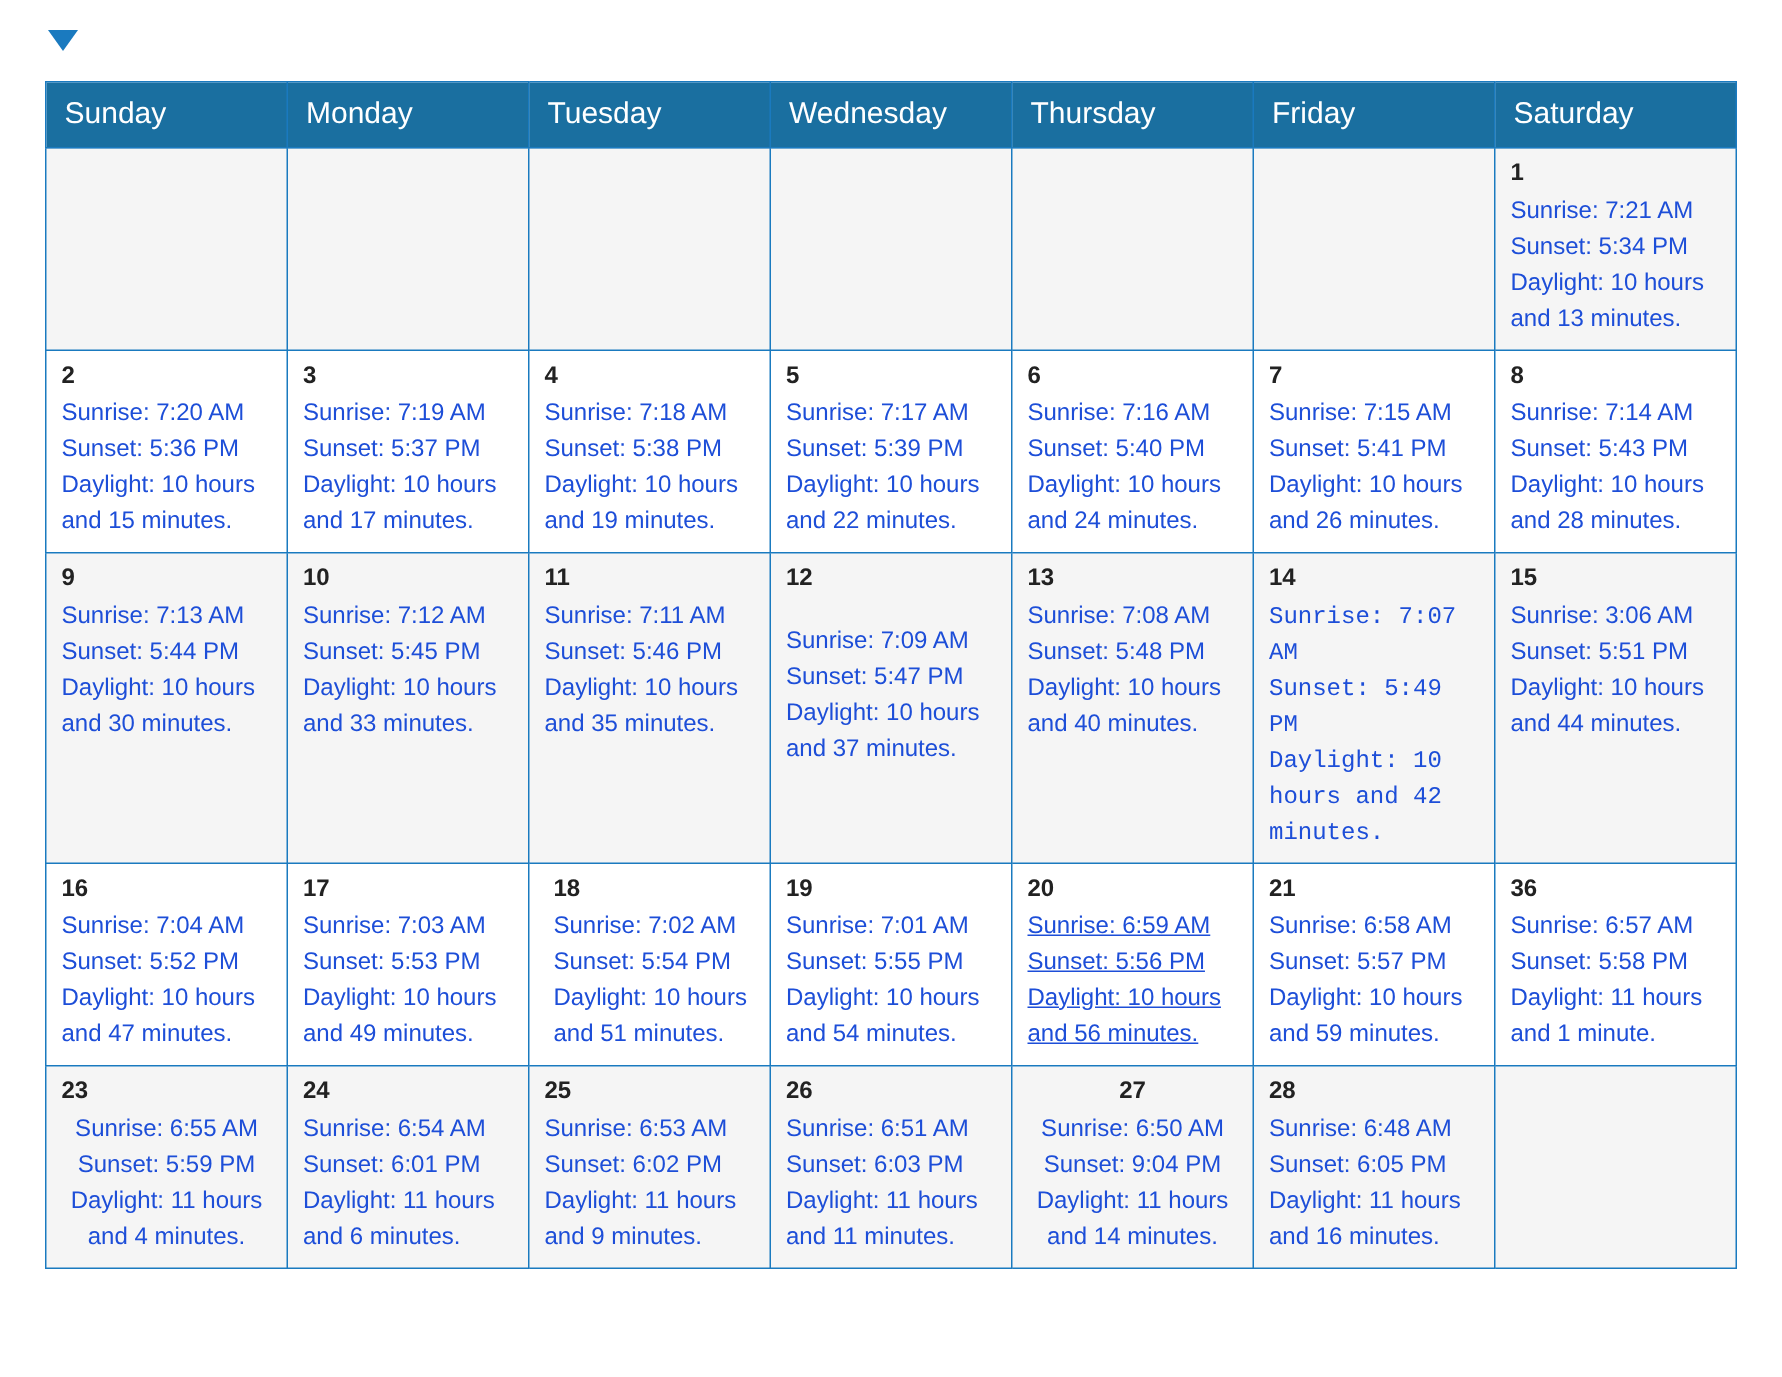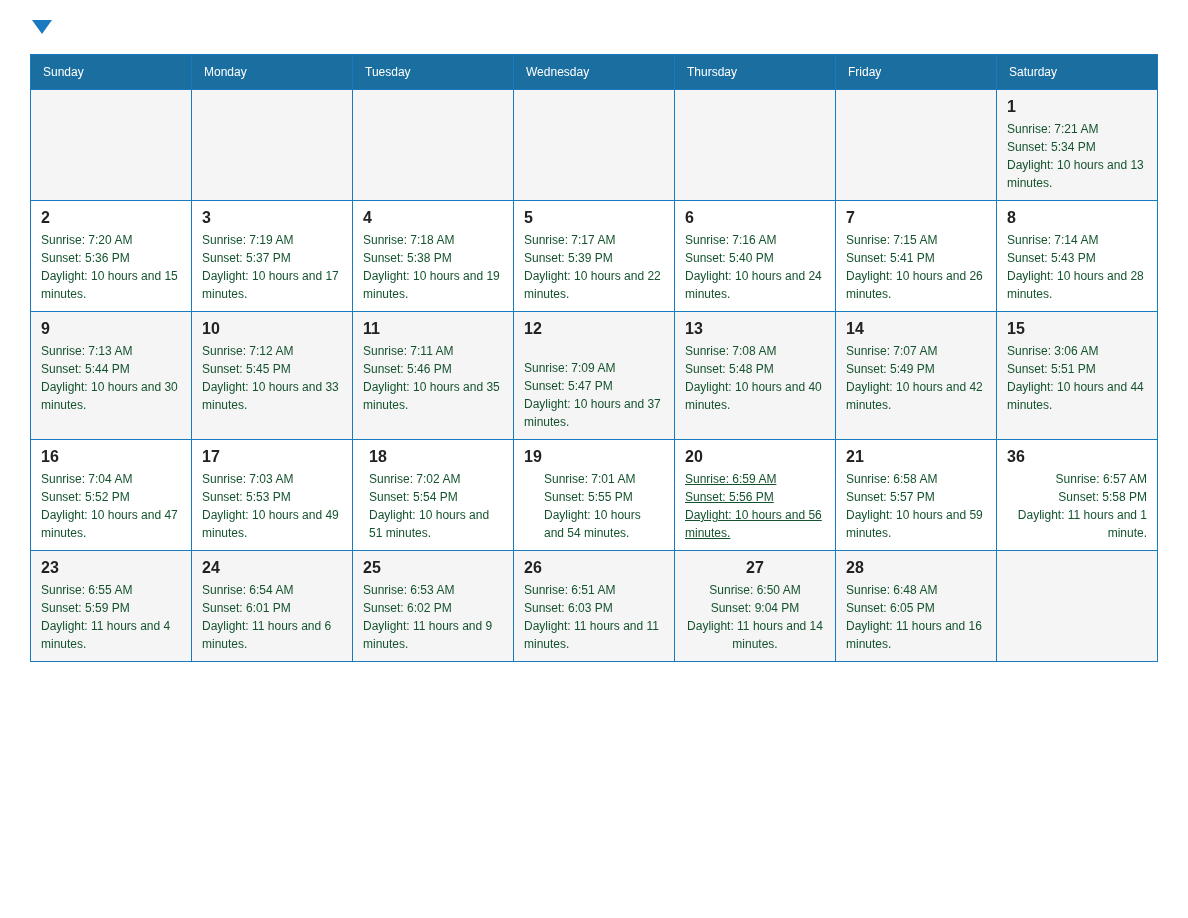--- a/index.html
+++ b/index.html
@@ -62,21 +62,21 @@
     .calendar {
       width: 100%;
       border-collapse: collapse;
       border: 1px solid #1a7abf;
     }
     .calendar th {
       background-color: #1a6fa0;
       color: #fff;
       text-align: left;
       padding: 10px 12px;
-      font-size: 12px;
+      font-size: 20px;
       font-weight: normal;
       border: 1px solid #1a7abf;
       margin-left: 38px;
     }
     .calendar td {
       vertical-align: top;
       padding: 8px 10px;
       border: 1px solid #1a7abf;
       width: 14.28%;
       height: 110px;
@@ -87,22 +87,22 @@
     .calendar tr:nth-child(even) td {
       background-color: #ffffff;
     }
     .day-number {
       font-size: 16px;
       font-weight: bold;
       color: #222;
       margin-bottom: 4px;
     }
     .day-info {
-      font-size: 12px;
-      color: #14532d;
+      font-size: 16px;
+      color: #1d4ed8;
       line-height: 1.5;
     }
     .empty-cell {
       background-color: #f5f5f5;
     }
   </style>
 </head>
 <body>
 
 <div class="header">
@@ -216,21 +216,21 @@
 Daylight: 10 hours and 37 minutes.</div>
         </td>
         <td style="background-color: rgb(245, 245, 245);">
           <div class="day-number">13</div>
           <div class="day-info" style="white-space: pre-line;">Sunrise: 7:08 AM
 Sunset: 5:48 PM
 Daylight: 10 hours and 40 minutes.</div>
         </td>
         <td style="background-color: rgb(245, 245, 245);">
           <div class="day-number">14</div>
-          <div class="day-info" style="white-space: pre-line;">Sunrise: 7:07 AM
+          <div class="day-info" style="white-space: pre-line; font-family: Liberation Mono, monospace;">Sunrise: 7:07 AM
 Sunset: 5:49 PM
 Daylight: 10 hours and 42 minutes.</div>
         </td>
         <td style="background-color: rgb(245, 245, 245);">
           <div class="day-number">15</div>
           <div class="day-info" style="white-space: pre-line;">Sunrise: 3:06 AM
 Sunset: 5:51 PM
 Daylight: 10 hours and 44 minutes.</div>
         </td>
       </tr>
@@ -248,47 +248,47 @@
 Daylight: 10 hours and 49 minutes.</div>
         </td>
         <td style="background-color: rgb(255, 255, 255); padding-left: 16px;">
           <div class="day-number">18</div>
           <div class="day-info" style="white-space: pre-line;">Sunrise: 7:02 AM
 Sunset: 5:54 PM
 Daylight: 10 hours and 51 minutes.</div>
         </td>
         <td style="background-color: rgb(255, 255, 255);">
           <div class="day-number">19</div>
-          <div class="day-info" style="white-space: pre-line; margin-left: 20px;">Sunrise: 7:01 AM
+          <div class="day-info" style="white-space: pre-line;">Sunrise: 7:01 AM
 Sunset: 5:55 PM
 Daylight: 10 hours and 54 minutes.</div>
         </td>
         <td style="background-color: rgb(255, 255, 255);">
           <div class="day-number">20</div>
           <div class="day-info" style="white-space: pre-line; text-decoration: underline;">Sunrise: 6:59 AM
 Sunset: 5:56 PM
 Daylight: 10 hours and 56 minutes.</div>
         </td>
         <td style="background-color: rgb(255, 255, 255);">
           <div class="day-number">21</div>
           <div class="day-info" style="white-space: pre-line;">Sunrise: 6:58 AM
 Sunset: 5:57 PM
 Daylight: 10 hours and 59 minutes.</div>
         </td>
         <td style="background-color: rgb(255, 255, 255);">
           <div class="day-number">36</div>
-          <div class="day-info" style="white-space: pre-line; text-align: right;">Sunrise: 6:57 AM
+          <div class="day-info" style="white-space: pre-line;">Sunrise: 6:57 AM
 Sunset: 5:58 PM
 Daylight: 11 hours and 1 minute.</div>
         </td>
       </tr>
       <tr>
         <td style="background-color: rgb(245, 245, 245);">
           <div class="day-number">23</div>
-          <div class="day-info" style="white-space: pre-line;">Sunrise: 6:55 AM
+          <div class="day-info" style="white-space: pre-line; text-align: center;">Sunrise: 6:55 AM
 Sunset: 5:59 PM
 Daylight: 11 hours and 4 minutes.</div>
         </td>
         <td style="background-color: rgb(245, 245, 245);">
           <div class="day-number">24</div>
           <div class="day-info" style="white-space: pre-line;">Sunrise: 6:54 AM
 Sunset: 6:01 PM
 Daylight: 11 hours and 6 minutes.</div>
         </td>
         <td style="background-color: rgb(245, 245, 245);">

